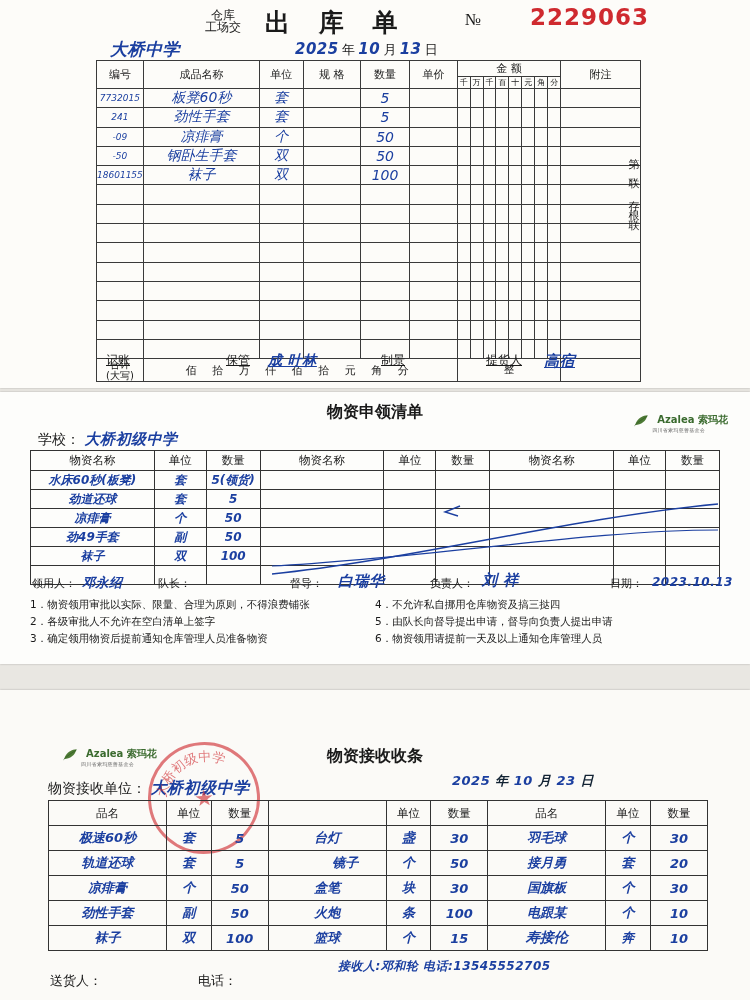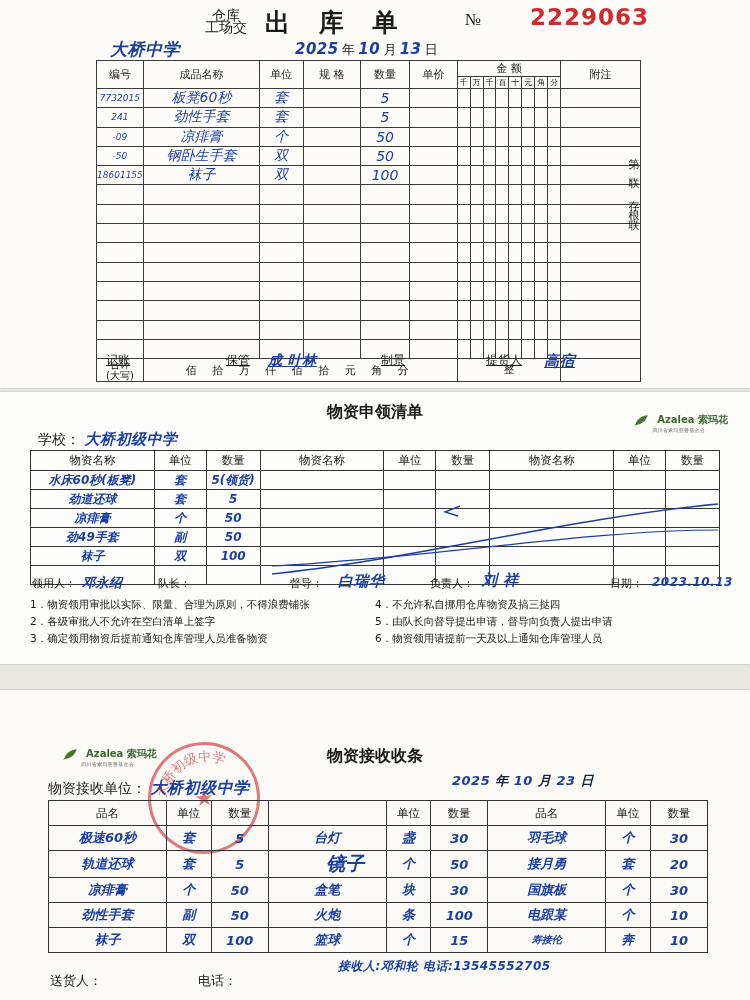--- a/index.html
+++ b/index.html
@@ -28,22 +28,22 @@
     color:#1b3fa0;
     font-style:italic;
     font-weight:bold;
     letter-spacing:.5px;
   }
   .hw-b { color:#123; }
 
   
   .s1-warehouse {
     position:absolute; left:205px; top:10px;
-    font-size:14px; line-height:12px; text-align:center;
-    font-family:Liberation Serif, serif;
+    font-size:12px; line-height:12px; text-align:center;
+    font-family:Liberation Mono, monospace;
   }
   .s1-title {
     position:absolute; left:265px; top:6px;
     font-size:25px; letter-spacing:10px;
     font-family:"DejaVu Sans", sans-serif; font-weight:bold;
   }
   .s1-no {
     position:absolute; left:465px; top:10px;
     font-size:17px; font-family:"Liberation Serif", serif;
   }
@@ -701,21 +701,21 @@
           <td class="cell-hw" style="font-size: 13px;">盏</td>
           <td class="cell-hw" style="font-size: 13px;">30</td>
           <td class="cell-hw" style="font-size: 13px;">羽毛球</td>
           <td class="cell-hw" style="font-size: 13px;">个</td>
           <td class="cell-hw" style="font-size: 13px;">30</td>
         </tr>
         <tr>
           <td class="cell-hw" style="font-size: 13px;">轨道还球</td>
           <td class="cell-hw" style="font-size: 13px;">套</td>
           <td class="cell-hw" style="font-size: 13px;">5</td>
-          <td class="cell-hw" style="font-size: 19px; padding-left: 36px;">镜子</td>
+          <td class="cell-hw" style="font-size: 13px; padding-left: 36px;">镜子</td>
           <td class="cell-hw" style="font-size: 13px;">个</td>
           <td class="cell-hw" style="font-size: 13px;">50</td>
           <td class="cell-hw" style="font-size: 13px;">接月勇</td>
           <td class="cell-hw" style="font-size: 13px;">套</td>
           <td class="cell-hw" style="font-size: 13px;">20</td>
         </tr>
         <tr>
           <td class="cell-hw" style="font-size: 13px;">凉痱膏</td>
           <td class="cell-hw" style="font-size: 13px;">个</td>
           <td class="cell-hw" style="font-size: 13px;">50</td>
@@ -737,21 +737,21 @@
           <td class="cell-hw" style="font-size: 13px;">个</td>
           <td class="cell-hw" style="font-size: 13px;">10</td>
         </tr>
         <tr>
           <td class="cell-hw" style="font-size: 13px;">袜子</td>
           <td class="cell-hw" style="font-size: 13px;">双</td>
           <td class="cell-hw" style="font-size: 13px;">100</td>
           <td class="cell-hw" style="font-size: 13px;">篮球</td>
           <td class="cell-hw" style="font-size: 13px;">个</td>
           <td class="cell-hw" style="font-size: 13px;">15</td>
-          <td class="cell-hw" style="font-size: 10px; margin-top: 20px;">寿接伦</td>
+          <td class="cell-hw" style="font-size: 14px; margin-top: 20px;">寿接伦</td>
           <td class="cell-hw" style="font-size: 13px;">奔</td>
           <td class="cell-hw" style="font-size: 13px;">10</td>
         </tr>
       </tbody>
   </table>
 
   <div class="s3-foot">
     <span style="position:absolute;left:2px;">送货人：</span>
     <span style="position:absolute;left:150px;">电话：</span>
     <span class="hw" style="position:absolute;left:290px;top:-14px;font-size:12px;">接收人:邓和轮 电话:13545552705</span>

